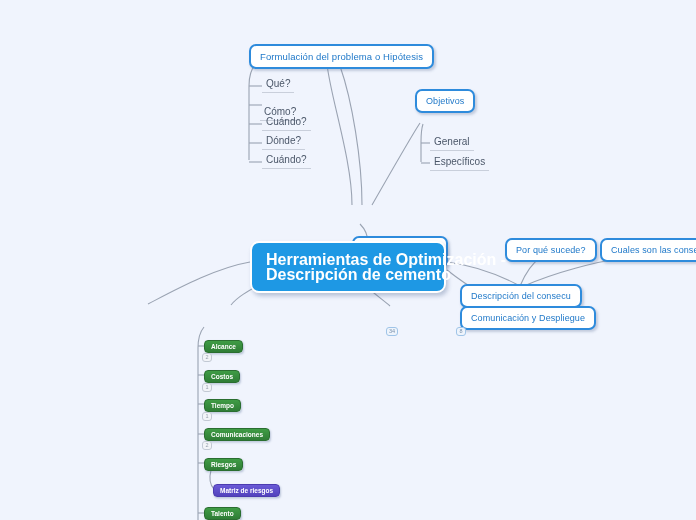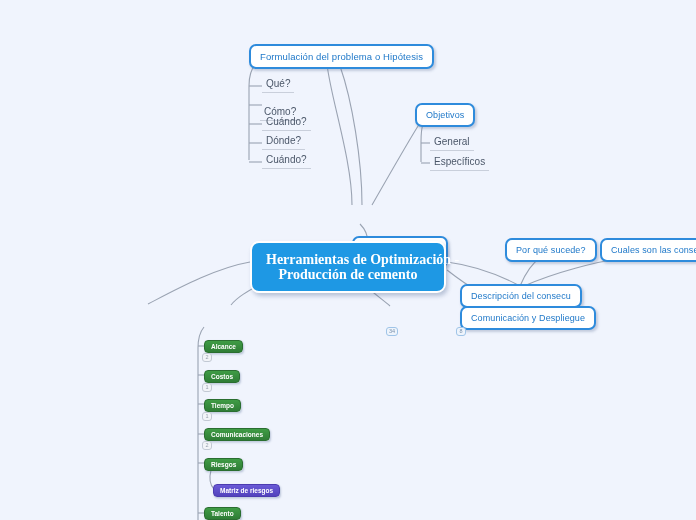--- a/index.html
+++ b/index.html
@@ -36,27 +36,26 @@
   }
   .topic.big{font-size:9.5px;}
 
   
   .central{
     background:#1e98e4;
     border:2px solid #ffffff;
     border-radius:9px;
     color:#ffffff;
     font-weight:bold;
-    font-size:14px;
+    font-size:16px;
     line-height:15px;
     padding:9px 14px;
     box-shadow:2px 3px 4px rgba(70,95,140,.33);
     display:block;
     text-align:center;
-    font-family:Liberation Serif, serif;
   }
 
   
   .ghost{
     background:#ffffff;
     border:2px solid #2e8bdc;
     border-radius:7px;
     box-shadow:1.5px 2px 2.5px rgba(90,110,150,.30);
   }
 
@@ -183,36 +182,36 @@
   <div class="node leaf" style="left:262px;top:116px;">
     <span>Cuándo?</span>
   </div>
   <div class="node leaf" style="left:262px;top:135px;">
     <span>Dónde?</span>
   </div>
   <div class="node leaf" style="left:262px;top:154px;">
     <span>Cuándo?</span>
   </div>
 
-  <div class="node topic" style="left:415px;top:103px;">
+  <div class="node topic" style="left:415px;top:89px;">
     <span>Objetivos</span>
   </div>
   <div class="node leaf" style="left:430px;top:136px;">
     <span>General</span>
   </div>
   <div class="node leaf" style="left:430px;top:156px;">
     <span>Específicos</span>
   </div>
 
 
   <div class="node ghost" style="left:352px;top:236px;width:96px;height:32px;"></div>
 
   <div class="node central" style="left:250px;top:241px;width:196px;">
     <span>Herramientas de Optimización -</span><br>
-    <span>Producción de cemento</span>
+    <span>Descripción de cemento</span>
   </div>
 
   <div class="node topic" style="left:505px;top:238px;">
     <span>Por qué sucede?</span>
   </div>
   <div class="node topic" style="left:600px;top:238px;">
     <span>Cuales son las consecu</span>
   </div>
 
   <div class="node topic" style="left:460px;top:284px;">

